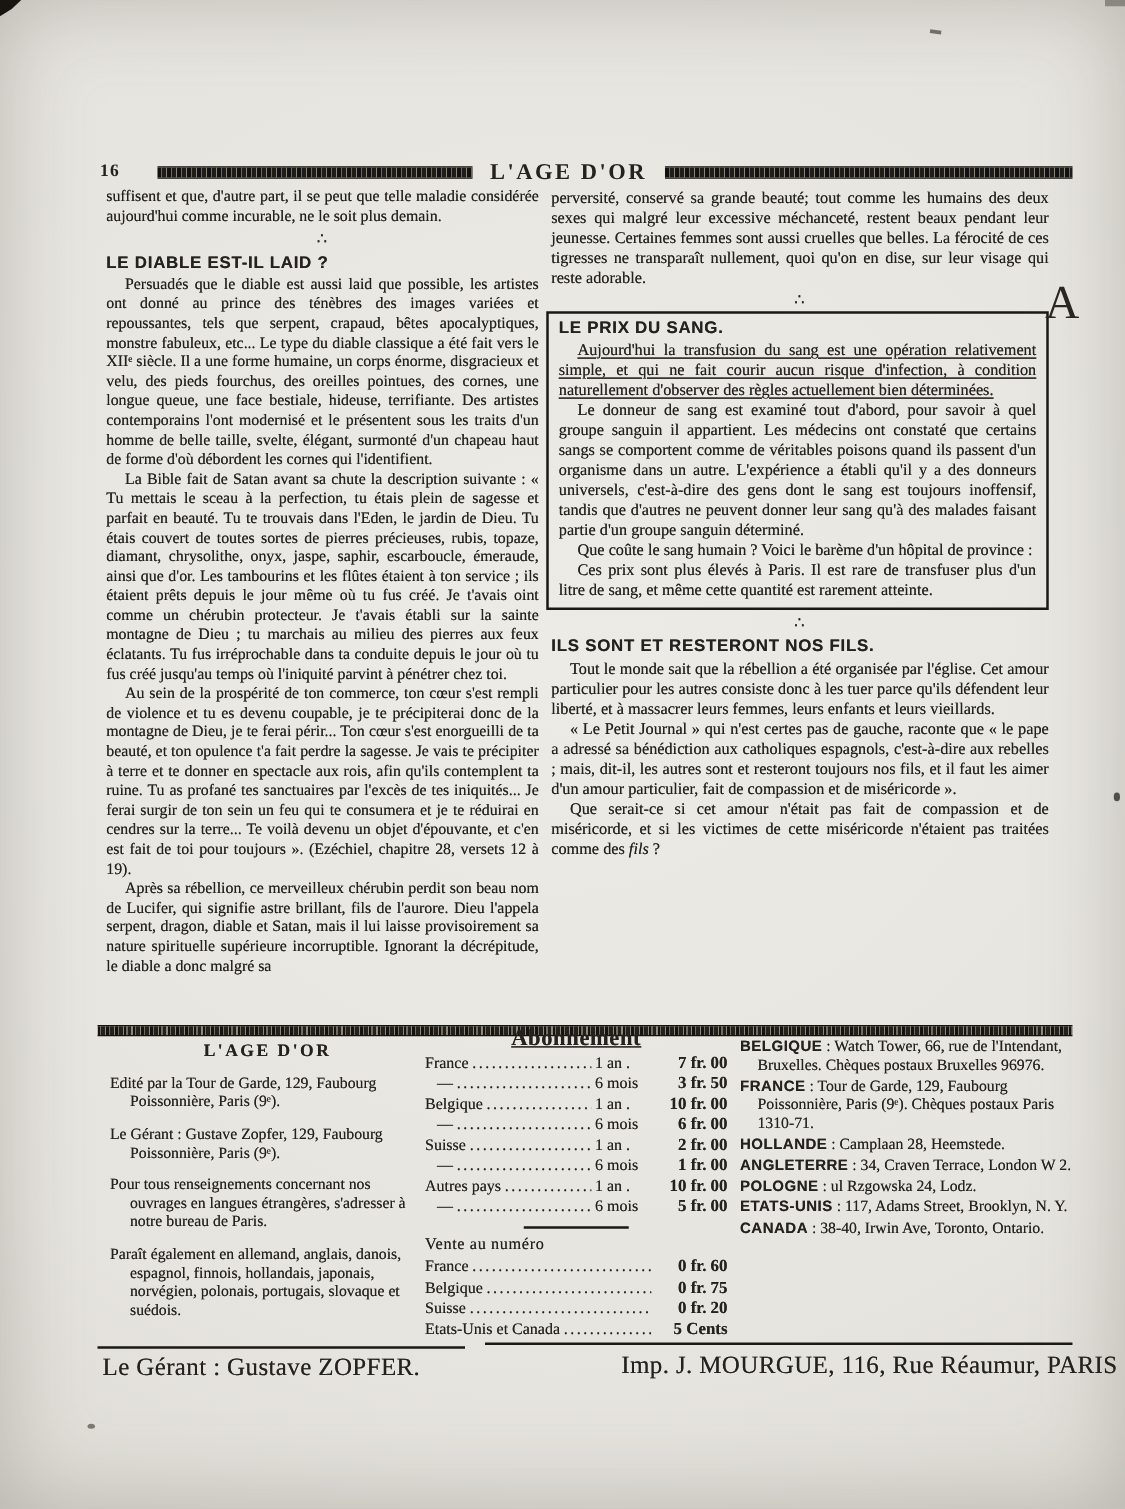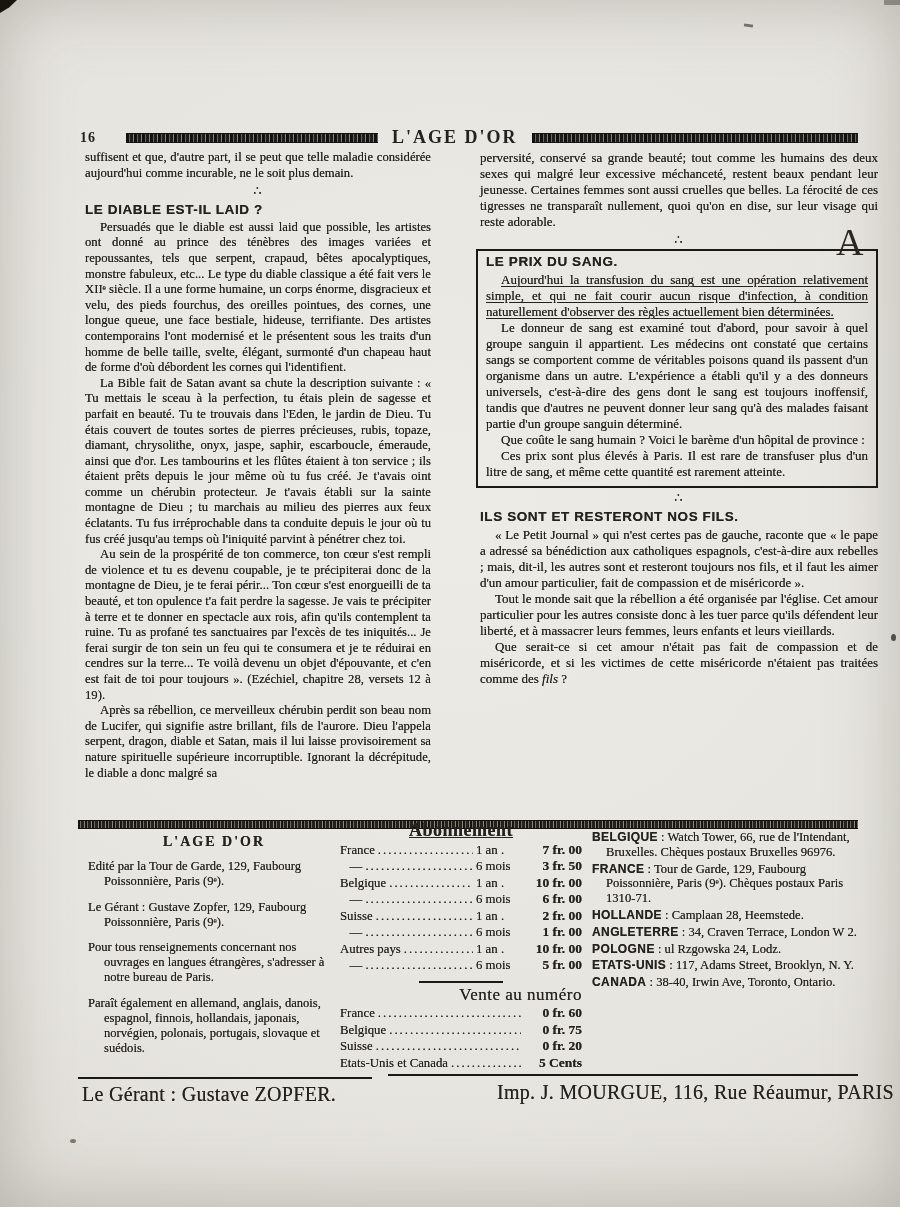--- a/index.html
+++ b/index.html
@@ -29,21 +29,21 @@
   .hrule{height:8px;align-self:center;
     background:repeating-linear-gradient(90deg,#111 0 3px,#6b675f 3px 4px,#201d18 4px 7px,#8a857b 7px 8px);
     border-top:1.5px solid #14120e;border-bottom:1.5px solid #14120e;}
   .hrule.left{flex:0 0 252px;}
   .hrule.right{flex:1;}
   .masthead{font-size:18px;margin:0;padding:0 14px;font-weight:bold;letter-spacing:2px;white-space:nowrap;}
 
   
   .col{position:absolute;text-align:justify;text-shadow:0 0 .4px rgba(35,32,28,.75);}
   .col-left{left:85px;top:150px;width:346px;font-size:12.7px;line-height:15.6px;}
-  .col-right{left:480px;top:150px;width:398px;font-size:13px;line-height:16px;}
+  .col-right{left:441px;top:150px;width:398px;font-size:13px;line-height:16px;}
   .col p{margin:0;text-indent:15px;}
   .col p.noindent{text-indent:0;}
   .dinkus{text-align:center;font-size:13px;letter-spacing:1px;line-height:14px;margin:3px 0 2px;text-indent:0;}
   .art-title{font-family:"Liberation Sans", sans-serif;font-weight:bold;font-size:13.5px;
     letter-spacing:.6px;margin:4px 0 2px;text-align:left;}
   .sang-box{border:2.5px solid #1b1915;padding:3px 8px 6px 8px;margin:2px 0 2px -4px;}
   .sang-box .art-title{margin-top:0;}
   .u{text-decoration:underline;text-underline-offset:2px;text-decoration-thickness:1px;}
   .closing i{font-style:italic;}
 
@@ -59,21 +59,21 @@
   
   .imprint{position:absolute;left:88px;top:834px;width:252px;font-size:12.6px;line-height:15.2px;
     text-shadow:0 0 .4px rgba(35,32,28,.7);}
   .imprint h3{font-size:14px;margin:0 0 10px;text-align:center;font-weight:bold;letter-spacing:2px;}
   .imprint p{margin:0 0 10px;padding-left:16px;text-indent:-16px;text-align:left;}
 
   
   .subs{position:absolute;left:340px;top:822px;width:242px;font-size:12.8px;line-height:16.5px;
     text-shadow:0 0 .4px rgba(35,32,28,.7);}
   .subs h3{font-size:18px;margin:0 0 3px;text-align:center;font-weight:bold;text-decoration:underline;letter-spacing:.5px;}
-  .subs h4{font-size:17px;margin:2px 0 2px;text-align:right;font-weight:normal;letter-spacing:.5px;}
+  .subs h4{font-size:13px;margin:2px 0 2px;text-align:left;font-weight:normal;letter-spacing:.5px;}
   .ab-row{display:flex;align-items:baseline;white-space:nowrap;}
   .ab-label{flex:0 0 auto;}
   .ab-dots{flex:1;overflow:hidden;letter-spacing:2px;margin:0 3px;}
   .ab-period{flex:0 0 44px;}
   .ab-price{flex:0 0 62px;text-align:right;font-weight:bold;font-size:13.5px;}
   .small-rule{width:84px;height:2px;background:#1b1915;margin:7px auto 4px;}
   .vn-price{flex:0 0 58px;text-align:right;font-weight:bold;font-size:13.5px;}
 
   
   .addresses{position:absolute;left:592px;top:830px;width:268px;font-size:12.6px;line-height:14.8px;
@@ -125,22 +125,22 @@
     <div class="sang-box">
       <h2 class="art-title">LE PRIX DU SANG.</h2>
       <p class="u">Aujourd'hui la transfusion du sang est une opération relativement simple, et qui ne fait courir aucun risque d'infection, à condition naturellement d'observer des règles actuellement bien déterminées.</p>
       <p>Le donneur de sang est examiné tout d'abord, pour savoir à quel groupe sanguin il appartient. Les médecins ont constaté que certains sangs se comportent comme de véritables poisons quand ils passent d'un organisme dans un autre. L'expérience a établi qu'il y a des donneurs universels, c'est-à-dire des gens dont le sang est toujours inoffensif, tandis que d'autres ne peuvent donner leur sang qu'à des malades faisant partie d'un groupe sanguin déterminé.</p>
       <p>Que coûte le sang humain ? Voici le barème d'un hôpital de province :</p>
       <p>Ces prix sont plus élevés à Paris. Il est rare de transfuser plus d'un litre de sang, et même cette quantité est rarement atteinte.</p>
     </div>
 
     <div class="dinkus">∴</div>
     <h2 class="art-title">ILS SONT ET RESTERONT NOS FILS.</h2>
+    <p>Tout le monde sait que la rébellion a été organisée par l'église. Cet amour particulier pour les autres consiste donc à les tuer parce qu'ils défendent leur liberté, et à massacrer leurs femmes, leurs enfants et leurs vieillards.</p>
     <p>« Le Petit Journal » qui n'est certes pas de gauche, raconte que « le pape a adressé sa bénédiction aux catholiques espagnols, c'est-à-dire aux rebelles ; mais, dit-il, les autres sont et resteront toujours nos fils, et il faut les aimer d'un amour particulier, fait de compassion et de miséricorde ».</p>
-    <p>Tout le monde sait que la rébellion a été organisée par l'église. Cet amour particulier pour les autres consiste donc à les tuer parce qu'ils défendent leur liberté, et à massacrer leurs femmes, leurs enfants et leurs vieillards.</p>
     <p class="closing"><span>Que serait-ce si cet amour n'était pas fait de compassion et de miséricorde, et si les victimes de cette miséricorde n'étaient pas traitées comme des </span><i>fils</i><span> ?</span></p>
   </div>
 
   <div class="margin-note">A</div>
 
   <div class="mid-rule"></div>
 
   <div class="imprint">
     <h3>L'AGE D'OR</h3>
     <p>Edité par la Tour de Garde, 129, Faubourg Poissonnière, Paris (9ᵉ).</p>

